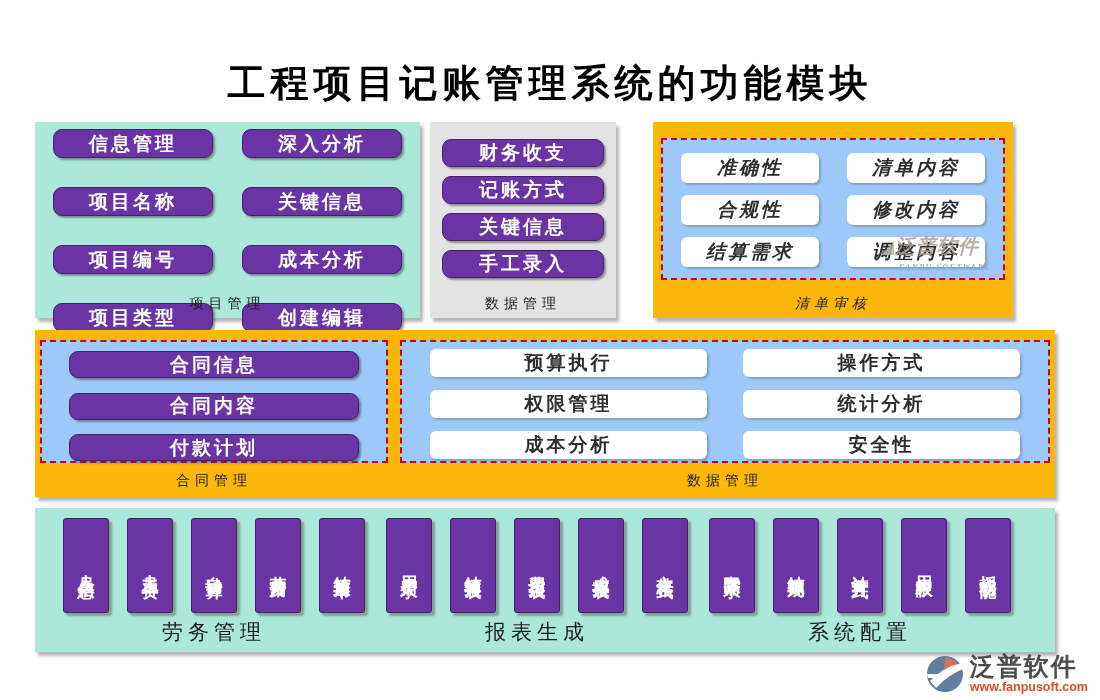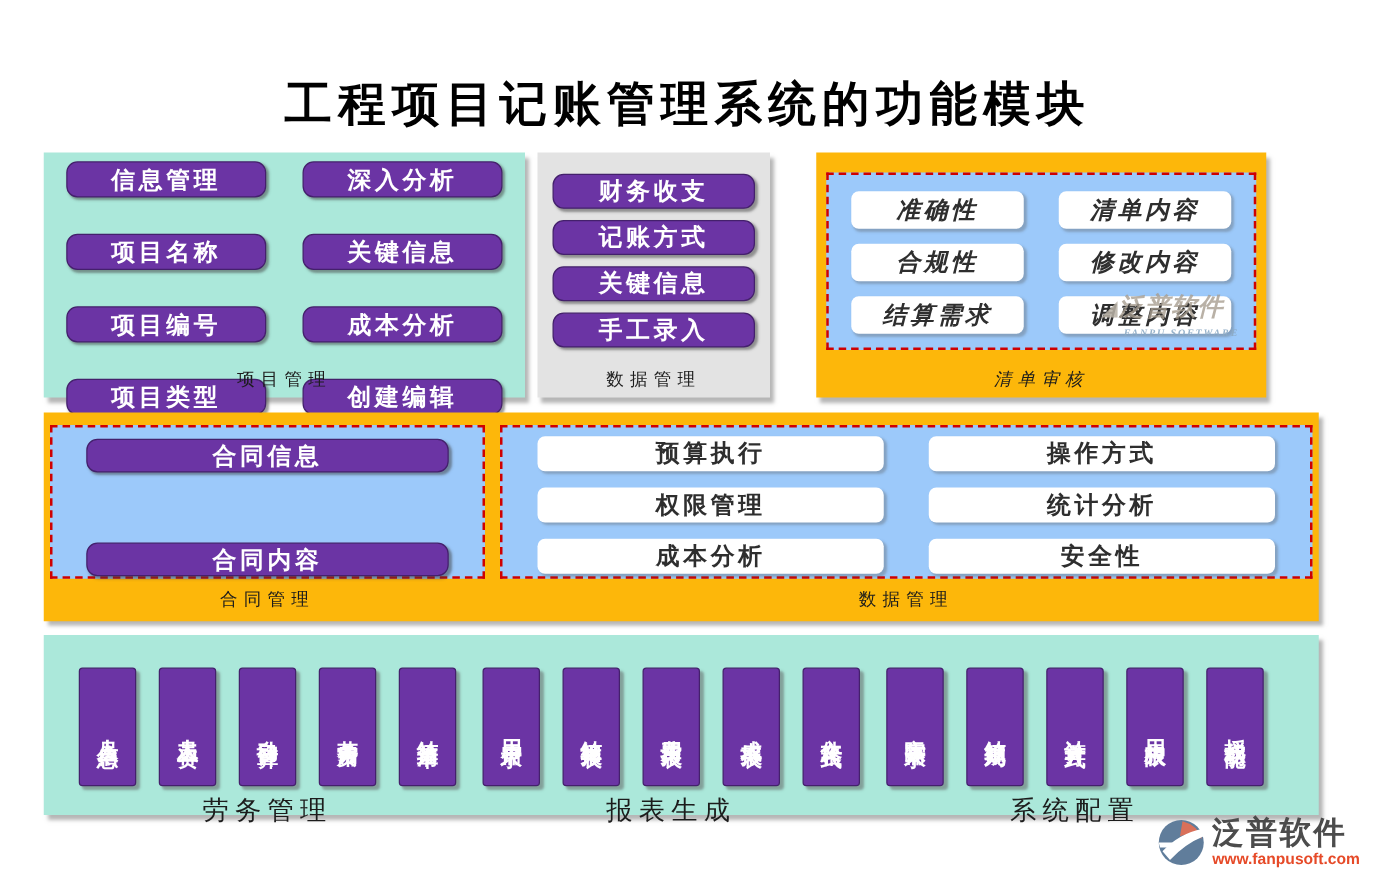--- a/index.html
+++ b/index.html
@@ -77,21 +77,21 @@
     column-gap:36px; row-gap:13px; padding:7px 28px;
   }
   .data-area .wbtn { height:28px; }
   .mid-label {
     height:34px; line-height:36px; text-align:center;
     font-size:14px; color:#1c1c1c; letter-spacing:5px;
   }
   
   .p-bottom {
     left:35px; top:508px; width:1020px; height:144px;
-    display:flex; justify-content:space-between; padding:16px 44px 0 28px;
+    display:flex; justify-content:space-between; padding:0 44px 0 28px;
   }
   .vgroup { display:flex; flex-direction:column; align-items:center; }
   .vbtns { display:flex; gap:18px; margin-top:10px; }
   .vbtn {
     width:46px; height:95px;
     background:#6b34a4; border:1px solid #44206c; border-radius:3px;
     color:#fff; font-size:17px; font-weight:bold; letter-spacing:2px;
     writing-mode:vertical-rl; text-orientation:upright;
     display:flex; align-items:center; justify-content:center;
     box-shadow:3px 3px 2px rgba(90,90,90,.5);
@@ -149,20 +149,21 @@
       <div class="wm-sub">FANPU SOFTWARE</div>
     </div>
     <div class="panel-label">清单审核</div>
   </div>
 
   <div class="panel orange p-middle">
     <div class="mid-col left">
       <div class="dashed mid-dash contract-area">
         <div class="pbtn">合同信息</div>
         <div class="pbtn">合同内容</div>
+        <div class="pbtn">付款计划</div>
       </div>
       <div class="mid-label">合同管理</div>
     </div>
     <div class="mid-col right">
       <div class="dashed mid-dash data-area">
         <div class="wbtn">预算执行</div>
         <div class="wbtn">操作方式</div>
         <div class="wbtn">权限管理</div>
         <div class="wbtn">统计分析</div>
         <div class="wbtn">成本分析</div>

